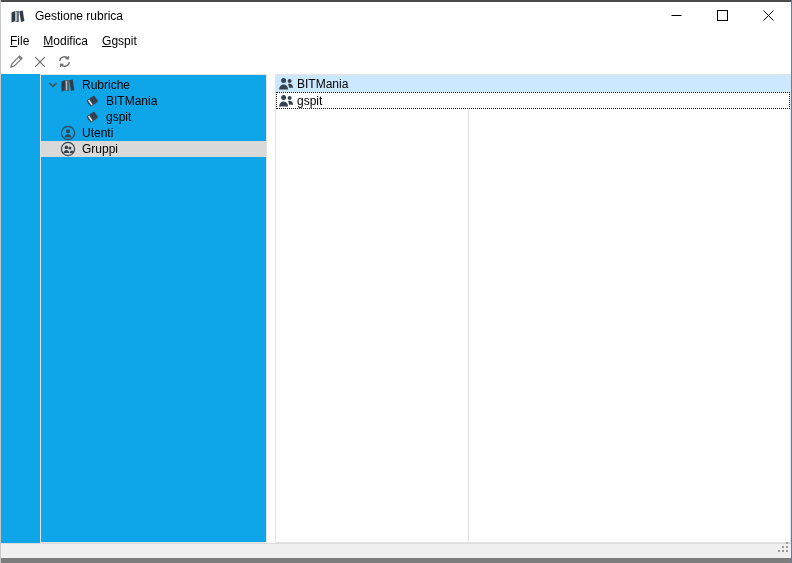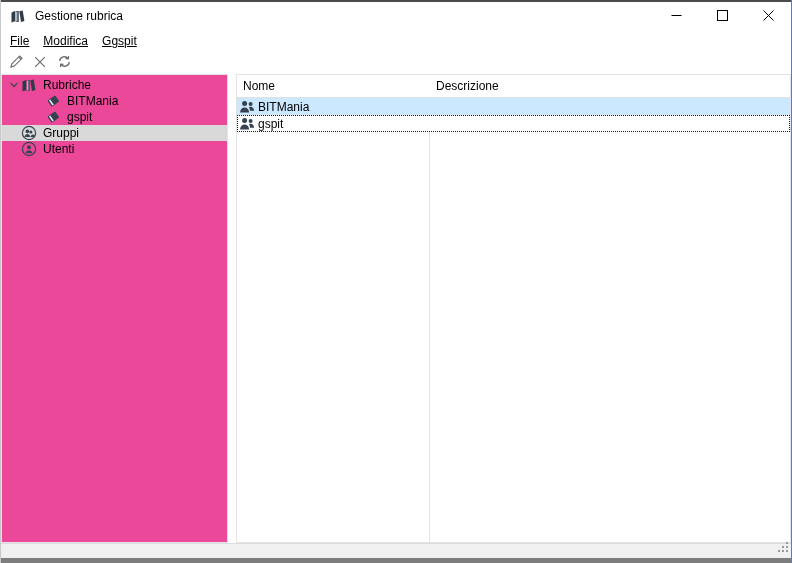--- a/index.html
+++ b/index.html
@@ -18,30 +18,30 @@
   
   .titlebar { height:28px; flex:none; display:flex; align-items:center; padding-left:9px; background:#fff; }
   .title-icon { width:16px; height:16px; margin-right:9px; flex:none; }
   .title-text { font-size:12px; white-space:nowrap; }
   .win-controls { margin-left:auto; display:flex; height:100%; }
   .win-btn { width:46px; height:100%; display:flex; align-items:center; justify-content:center;
              background:transparent; border:none; cursor:default; }
 
   
   .menubar { height:22px; flex:none; display:flex; align-items:center; padding-left:2px; background:#fff; }
-  .menu-item { padding:3px 7px; white-space:nowrap;text-decoration:underline; }
+  .menu-item { padding:3px 7px; white-space:nowrap; }
   .menu-item .key { text-decoration:underline; }
 
   
   .toolbar { height:22px; flex:none; display:flex; align-items:center; gap:8px; padding-left:7px; background:#fff; }
   .tool-btn { width:16px; height:16px; background:none; border:none; padding:0;
               display:flex; align-items:center; justify-content:center; }
 
   
-  .content { flex:1; min-height:0; display:flex; background:#ec4899; }
+  .content { flex:1; min-height:0; display:flex; background:#0ea5e9;padding-left:39px; }
 
   .tree-pane { width:227px; flex:none; border:1px solid #e3e3e3; overflow:hidden; padding-top:2px; }
   .tree-row { display:flex; align-items:center; height:16px; padding-left:5px; }
   .tree-row.child { padding-left:29px; }
   .tree-row.selected { background:#d9d9d9; }
   .twisty { width:14px; height:14px; flex:none; display:flex; align-items:center; justify-content:center; }
   .tree-icon { width:16px; height:16px; flex:none; margin-right:6px; display:flex; align-items:center; justify-content:center; }
   .tree-label { white-space:nowrap; }
 
   .splitter { width:8px; flex:none; background:#fff; cursor:col-resize; }
@@ -179,55 +179,51 @@
           <svg width="16" height="16" viewBox="0 0 16 16">
             <g transform="rotate(-35 8 8)">
               <rect x="3.5" y="4.5" width="9.5" height="7.5" rx="1.2" fill="#36424f"></rect>
               <rect x="5" y="5.2" width="1.5" height="6.1" fill="#e8eef4"></rect>
             </g>
           </svg>
         </span>
         <span class="tree-label">gspit</span>
       </div>
 
+      <div class="tree-row">
+        <span class="twisty"></span>
+        <span class="tree-icon">
+          <svg width="16" height="16" viewBox="0 0 16 16">
+            <circle cx="8" cy="8" r="6.6" fill="none" stroke="#36424f" stroke-width="1.2"></circle>
+            <circle cx="8" cy="6.3" r="2" fill="#36424f"></circle>
+            <path d="M4.4 12.3 C5 10.2 6.4 9.2 8 9.2 C9.6 9.2 11 10.2 11.6 12.3 Z" fill="#36424f"></path>
+          </svg>
+        </span>
+        <span class="tree-label">Utenti</span>
+      </div>
+
       <div class="tree-row selected">
         <span class="twisty"></span>
         <span class="tree-icon">
           <svg width="16" height="16" viewBox="0 0 16 16">
             <circle cx="8" cy="8" r="6.6" fill="none" stroke="#36424f" stroke-width="1.2"></circle>
             <circle cx="6.4" cy="6.4" r="1.8" fill="#36424f"></circle>
             <circle cx="9.9" cy="6.9" r="1.5" fill="#36424f"></circle>
             <path d="M3.4 11.9 C3.9 10 5.1 9 6.4 9 C7.7 9 8.9 10 9.4 11.9 Z" fill="#36424f"></path>
             <path d="M9.6 11.9 C9.9 10.5 10.8 9.6 11.9 9.6 C12.5 9.6 13.1 9.9 13.5 10.6 L12.8 11.9 Z" fill="#36424f"></path>
           </svg>
         </span>
         <span class="tree-label">Gruppi</span>
       </div>
-
-      <div class="tree-row">
-        <span class="twisty"></span>
-        <span class="tree-icon">
-          <svg width="16" height="16" viewBox="0 0 16 16">
-            <circle cx="8" cy="8" r="6.6" fill="none" stroke="#36424f" stroke-width="1.2"></circle>
-            <circle cx="8" cy="6.3" r="2" fill="#36424f"></circle>
-            <path d="M4.4 12.3 C5 10.2 6.4 9.2 8 9.2 C9.6 9.2 11 10.2 11.6 12.3 Z" fill="#36424f"></path>
-          </svg>
-        </span>
-        <span class="tree-label">Utenti</span>
-      </div>
     </div>
 
     <div class="splitter"></div>
 
     <div class="list-pane">
       <div class="grid-vline"></div>
-      <div class="list-header">
-        <span class="col-nome">Nome</span>
-        <span class="col-desc">Descrizione</span>
-      </div>
       <div class="list-body">
 
         <div class="list-row selected">
           <span class="cell-nome">
             <span class="row-icon">
               <svg width="16" height="14" viewBox="0 0 16 14" fill="#36424f">
                 <circle cx="5.6" cy="3.4" r="2.5"></circle>
                 <path d="M1 12.5 C1.4 9.3 3.2 7.5 5.6 7.5 C8 7.5 9.8 9.3 10.2 12.5 Z"></path>
                 <circle cx="11.6" cy="3.9" r="2"></circle>
                 <path d="M10 7.2 C10.5 6.9 11 6.8 11.6 6.8 C13.5 6.8 14.8 8.2 15.2 10.8 L11 10.8 C10.9 9.4 10.6 8.1 10 7.2 Z"></path>

